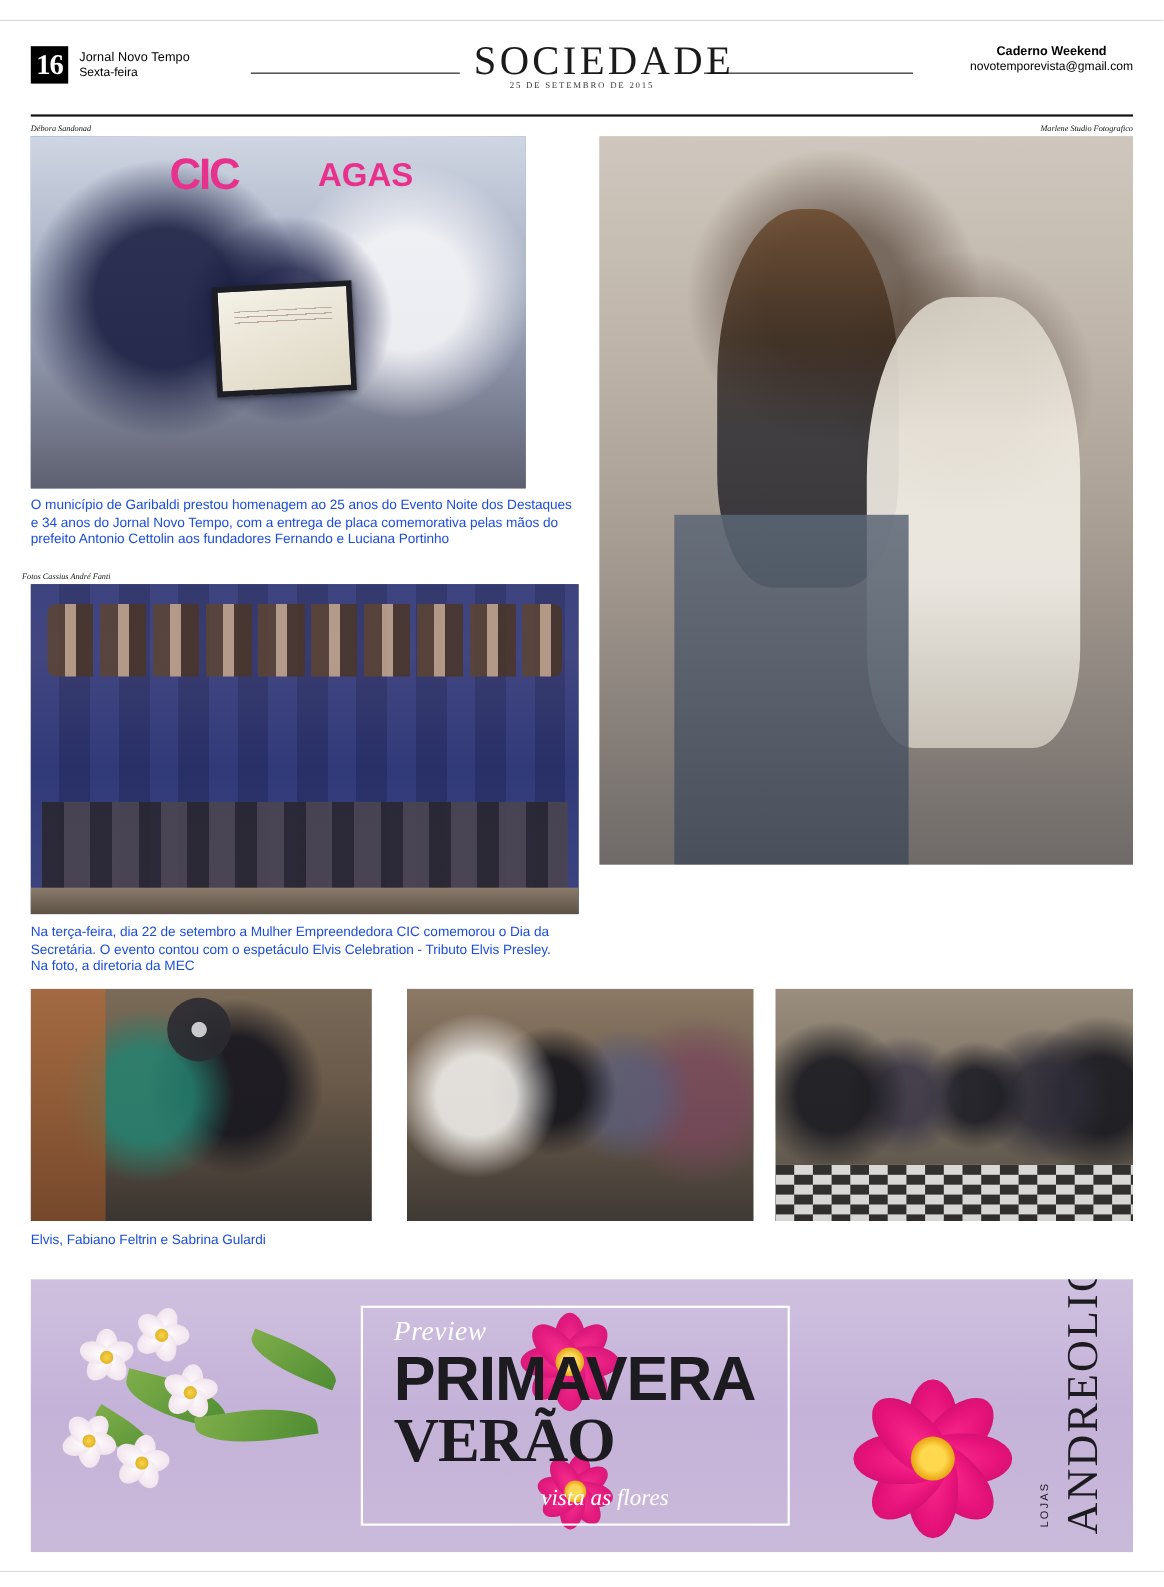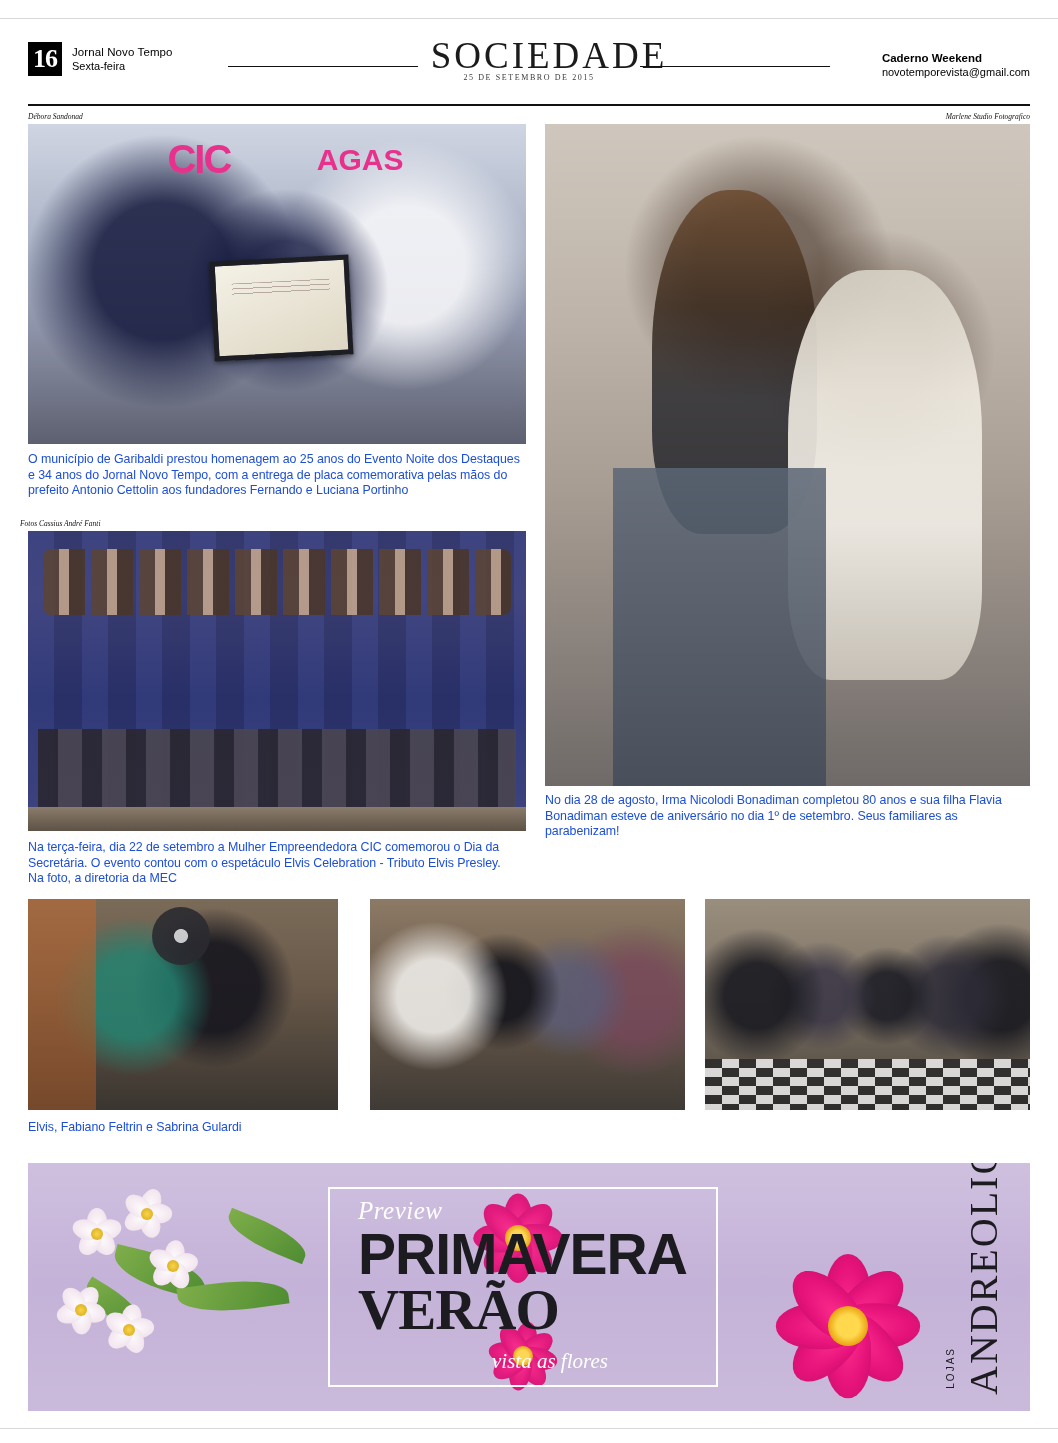--- a/index.html
+++ b/index.html
@@ -85,22 +85,22 @@
     position: absolute;
     top: 30px;
     height: 1px;
     background: #111;
   }
   .section-rule-left { left: 200px; width: 190px; }
   .section-rule-right { right: 200px; width: 190px; }
   .caderno {
     position: absolute;
     right: 0;
-    top: 15px;
-    text-align: left;
+    top: 4px;
+    text-align: center;
     font-size: 11.5px;
     font-weight: bold;
     line-height: 14px;
   }
   .caderno .mail {
     font-weight: normal;
     font-size: 11px;
   }
   .head-rule {
     position: absolute;
@@ -412,35 +412,34 @@
 
     <div class="caderno">
       <div>Caderno Weekend</div>
       <div class="mail">novotemporevista@gmail.com</div>
     </div>
   </div>
   <div class="head-rule"></div>
 
   <div class="credit" style="position:absolute;left:28px;top:112px;">Débora Sandonad</div>
 
-  <div class="photo ph-award" style="left:28px;top:124px;width:498px;height:320px;">
+  <div class="photo ph-award" style="left:28px;top:124px;width:450px;height:320px;">
     <div class="logo-a">CIC</div>
     <div class="logo-b">AGAS</div>
     <div class="plaque"></div>
   </div>
   <div class="cap" style="left:28px;top:452px;width:492px;">O município de Garibaldi prestou homenagem ao 25 anos do Evento Noite dos Destaques e 34 anos do Jornal Novo Tempo, com a entrega de placa comemorativa pelas mãos do prefeito Antonio Cettolin aos fundadores Fernando e Luciana Portinho</div>
 
   <div class="credit" style="position:absolute;right:28px;top:112px;text-align:right;">Marlene Studio Fotografico</div>
 
   <div class="photo ph-family" style="left:545px;top:124px;width:485px;height:662px;">
     <div class="f1"></div>
     <div class="f2"></div>
     <div class="f3"></div>
   </div>
-  <div class="cap" style="left:545px;top:793px;width:470px;">No dia 28 de agosto, Irma Nicolodi Bonadiman completou 80 anos e sua filha Flavia Bonadiman esteve de aniversário no dia 1º de setembro. Seus familiares as parabenizam!</div>
 
   <div class="credit" style="position:absolute;left:20px;top:519px;">Fotos Cassius André Fanti</div>
 
   <div class="photo ph-group" style="left:28px;top:531px;width:498px;height:300px;">
     <div class="heads"></div>
     <div class="legs"></div>
     <div class="floor"></div>
   </div>
   <div class="cap" style="left:28px;top:840px;width:480px;">Na terça-feira, dia 22 de setembro a Mulher Empreendedora CIC comemorou o Dia da Secretária. O evento contou com o espetáculo Elvis Celebration - Tributo Elvis Presley. Na foto, a diretoria da MEC</div>
 

